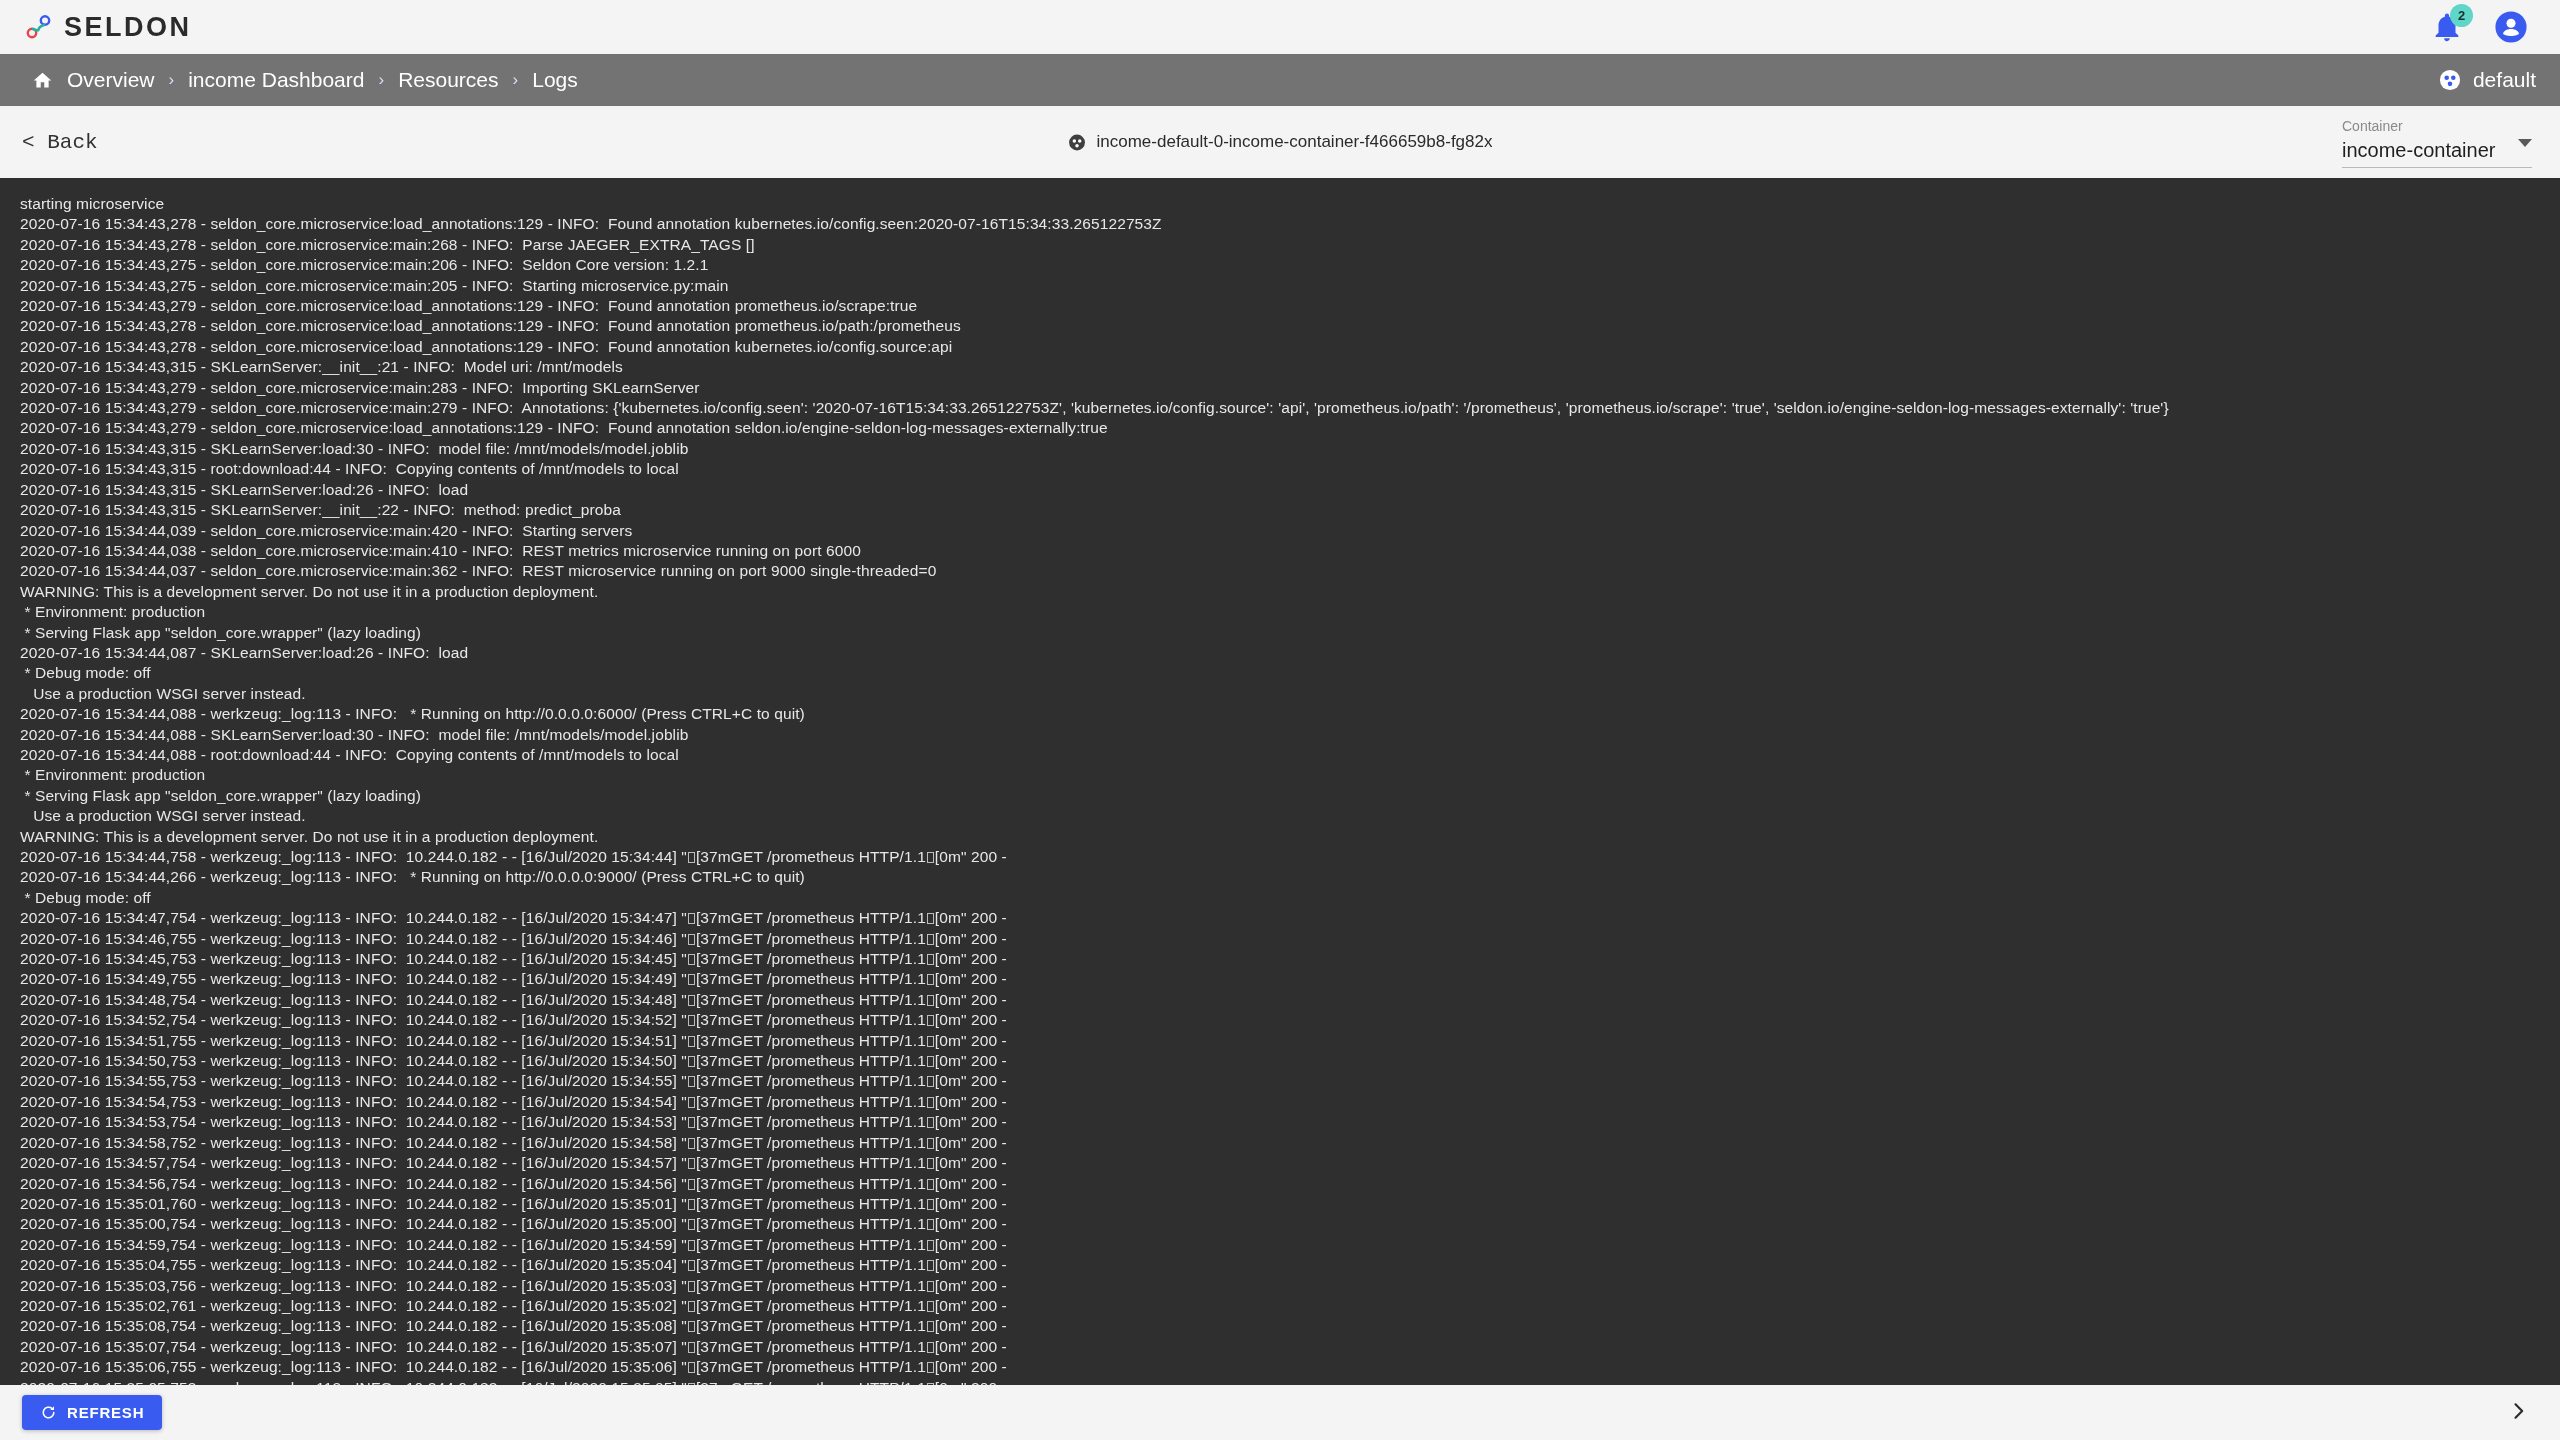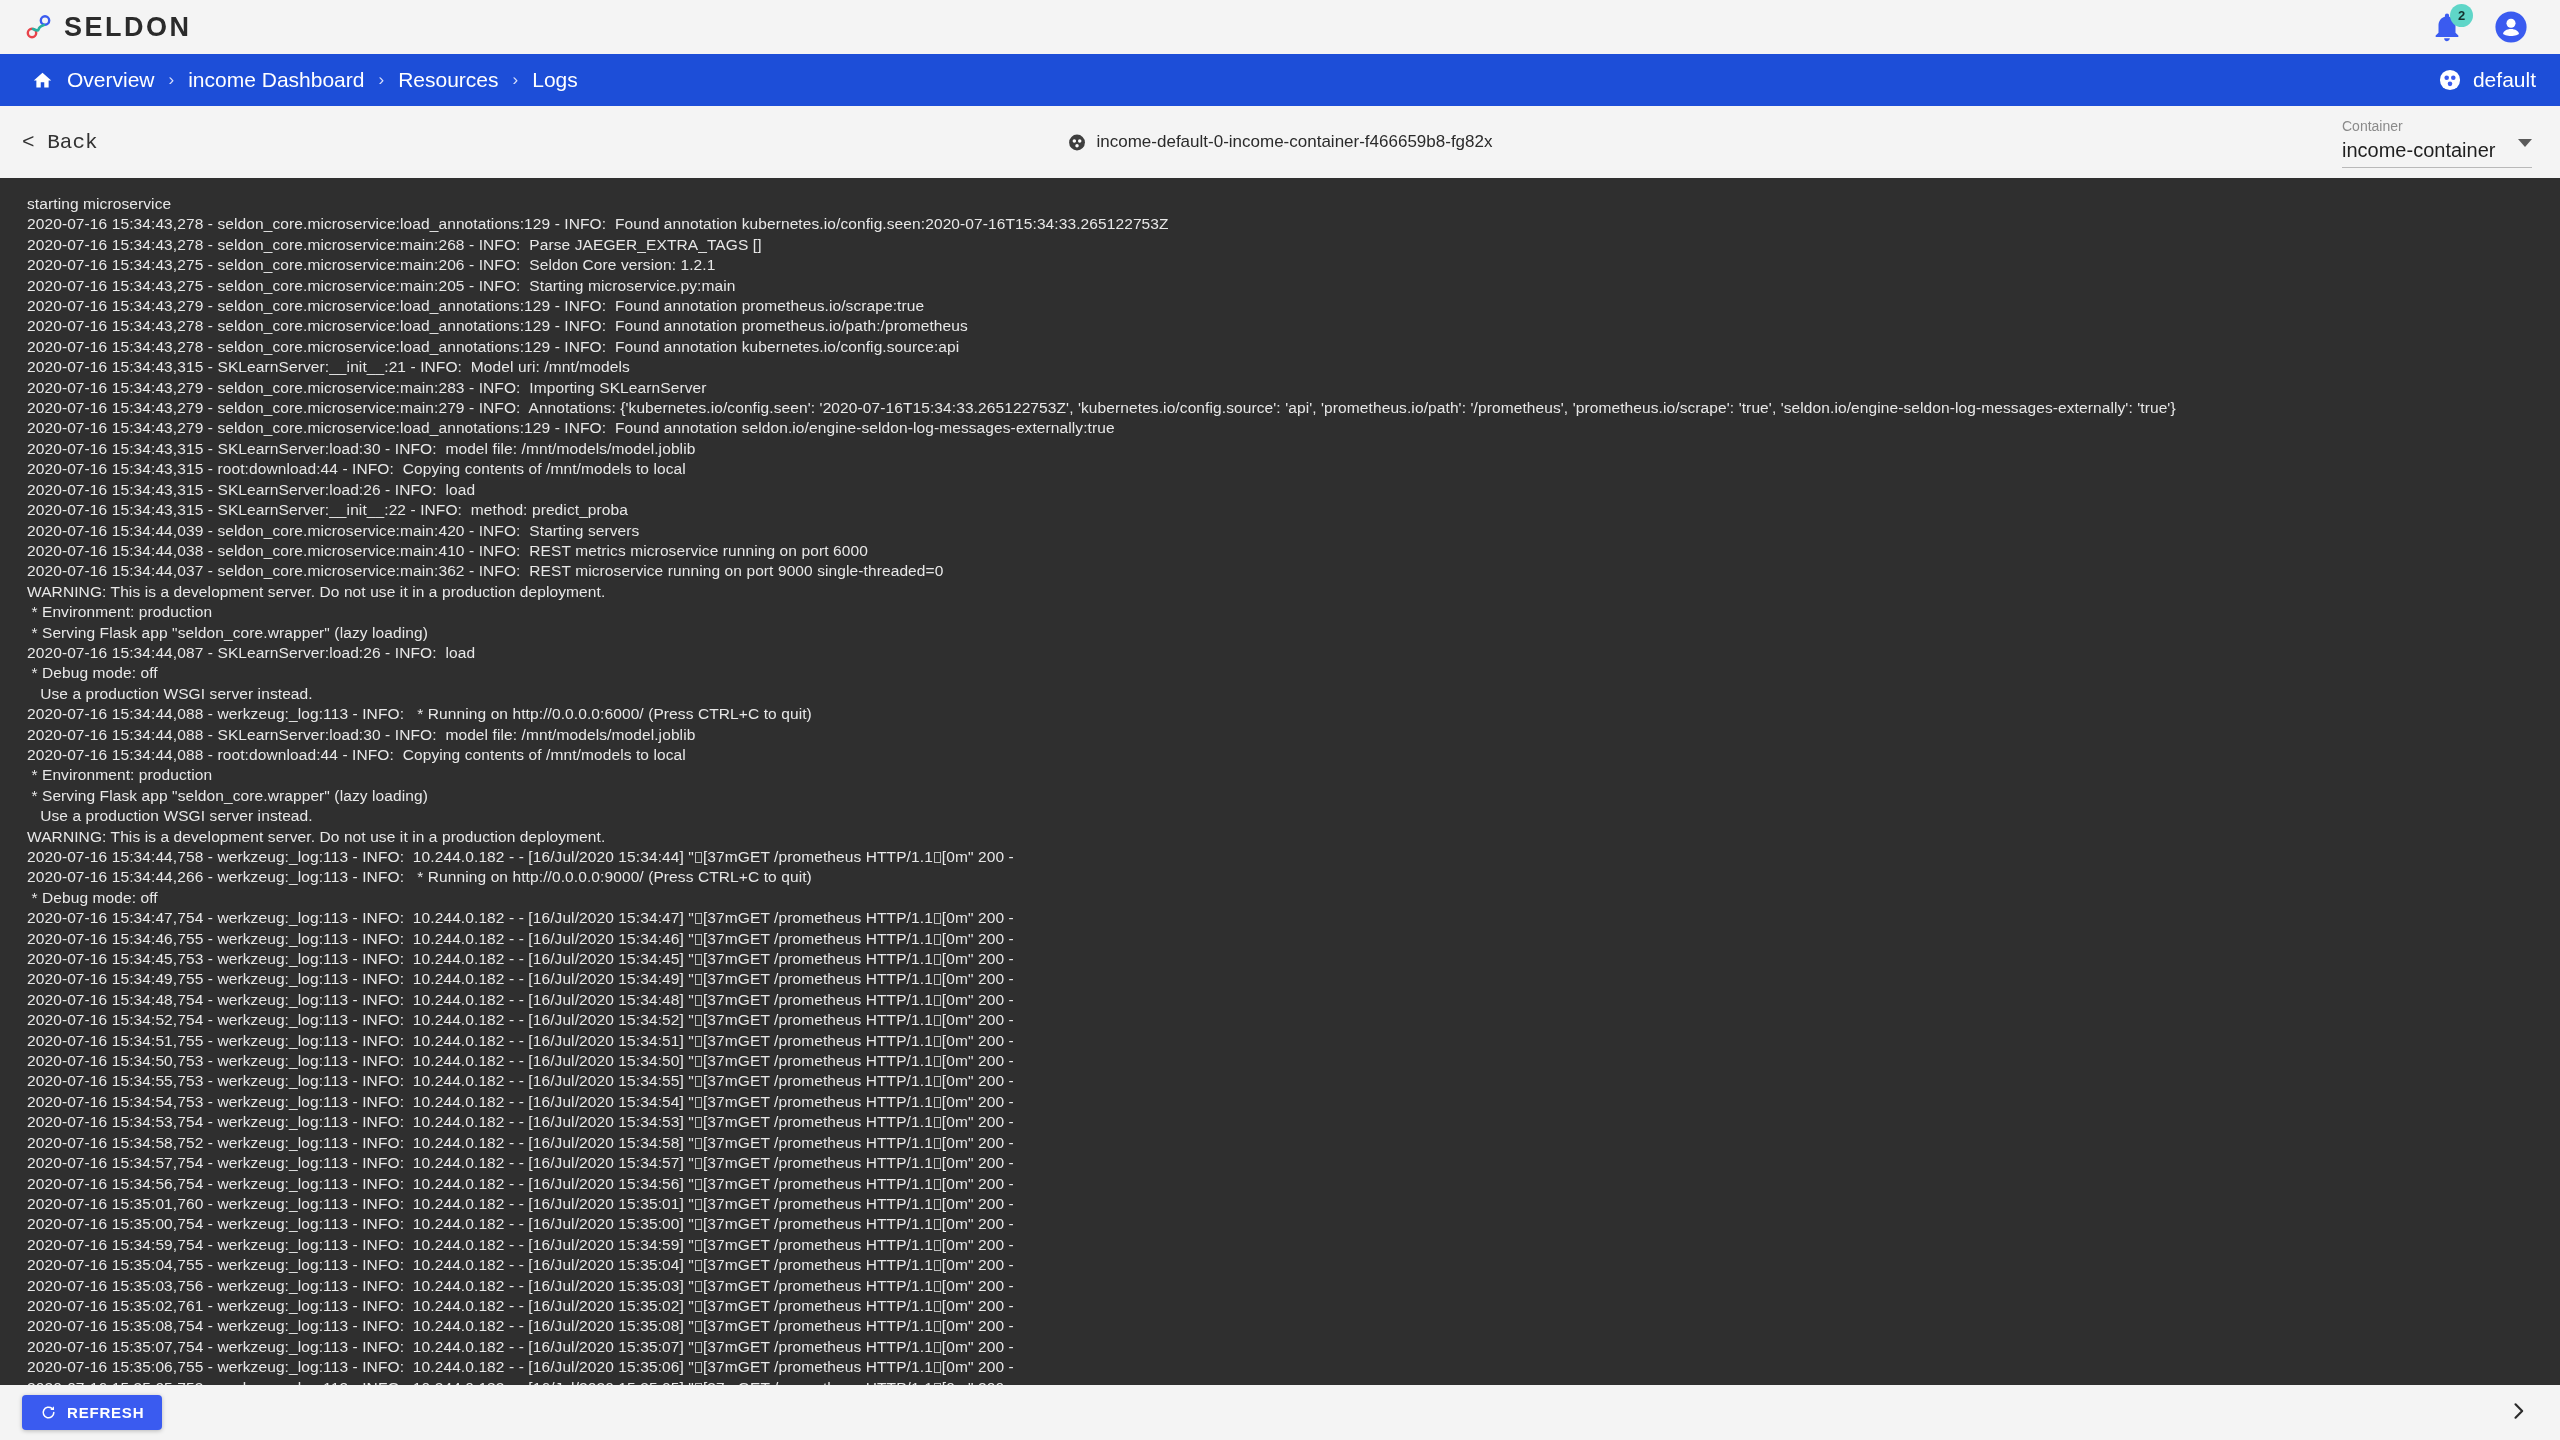--- a/index.html
+++ b/index.html
@@ -25,21 +25,21 @@
   .badge {
     position: absolute; top: -6px; right: -9px;
     min-width: 23px; height: 23px; border-radius: 50%;
     background: #5fd6c8; color: #15322f;
     font-size: 13px; font-weight: 700;
     display: flex; align-items: center; justify-content: center;
   }
 
   
   .crumbbar {
-    height: 52px; background: #1d4ed8;
+    height: 52px; background: #737373;
     display: flex; align-items: center; justify-content: space-between;
     padding: 0 24px;
   }
   .crumbs { display: flex; align-items: center; gap: 14px; padding-left: 8px; }
   .crumb { color: #fff; font-size: 21px; }
   .crumb-sep { color: #d8dffb; font-size: 17px; }
   .ns { display: flex; align-items: center; gap: 12px; color: #fff; font-size: 21px; }
 
   
   .toolbar {
@@ -66,21 +66,21 @@
   }
   .sel-val { font-size: 20px; color: #1f1f1f; }
   .caret {
     width: 0; height: 0; border-left: 7px solid transparent;
     border-right: 7px solid transparent; border-top: 8px solid #5a5a5a;
   }
 
   
   .logs {
     position: absolute; top: 190px; left: 0; right: 0; bottom: 55px;
-    background: #2f2f2f; overflow: hidden; padding: 4px 0 0 20px; margin-left: 7px;
+    background: #2f2f2f; overflow: hidden; padding: 4px 0 0 20px;
   }
   .logline {
     color: #e8e8e8; font-size: 15.5px; line-height: 20.4px;
     white-space: pre; letter-spacing: 0.1px;
   }
   .esc {
     display: inline-block; border: 1px solid #bdbdbd; width: 7px; height: 11px;
     vertical-align: -1px; margin: 0 1px;
   }
 

